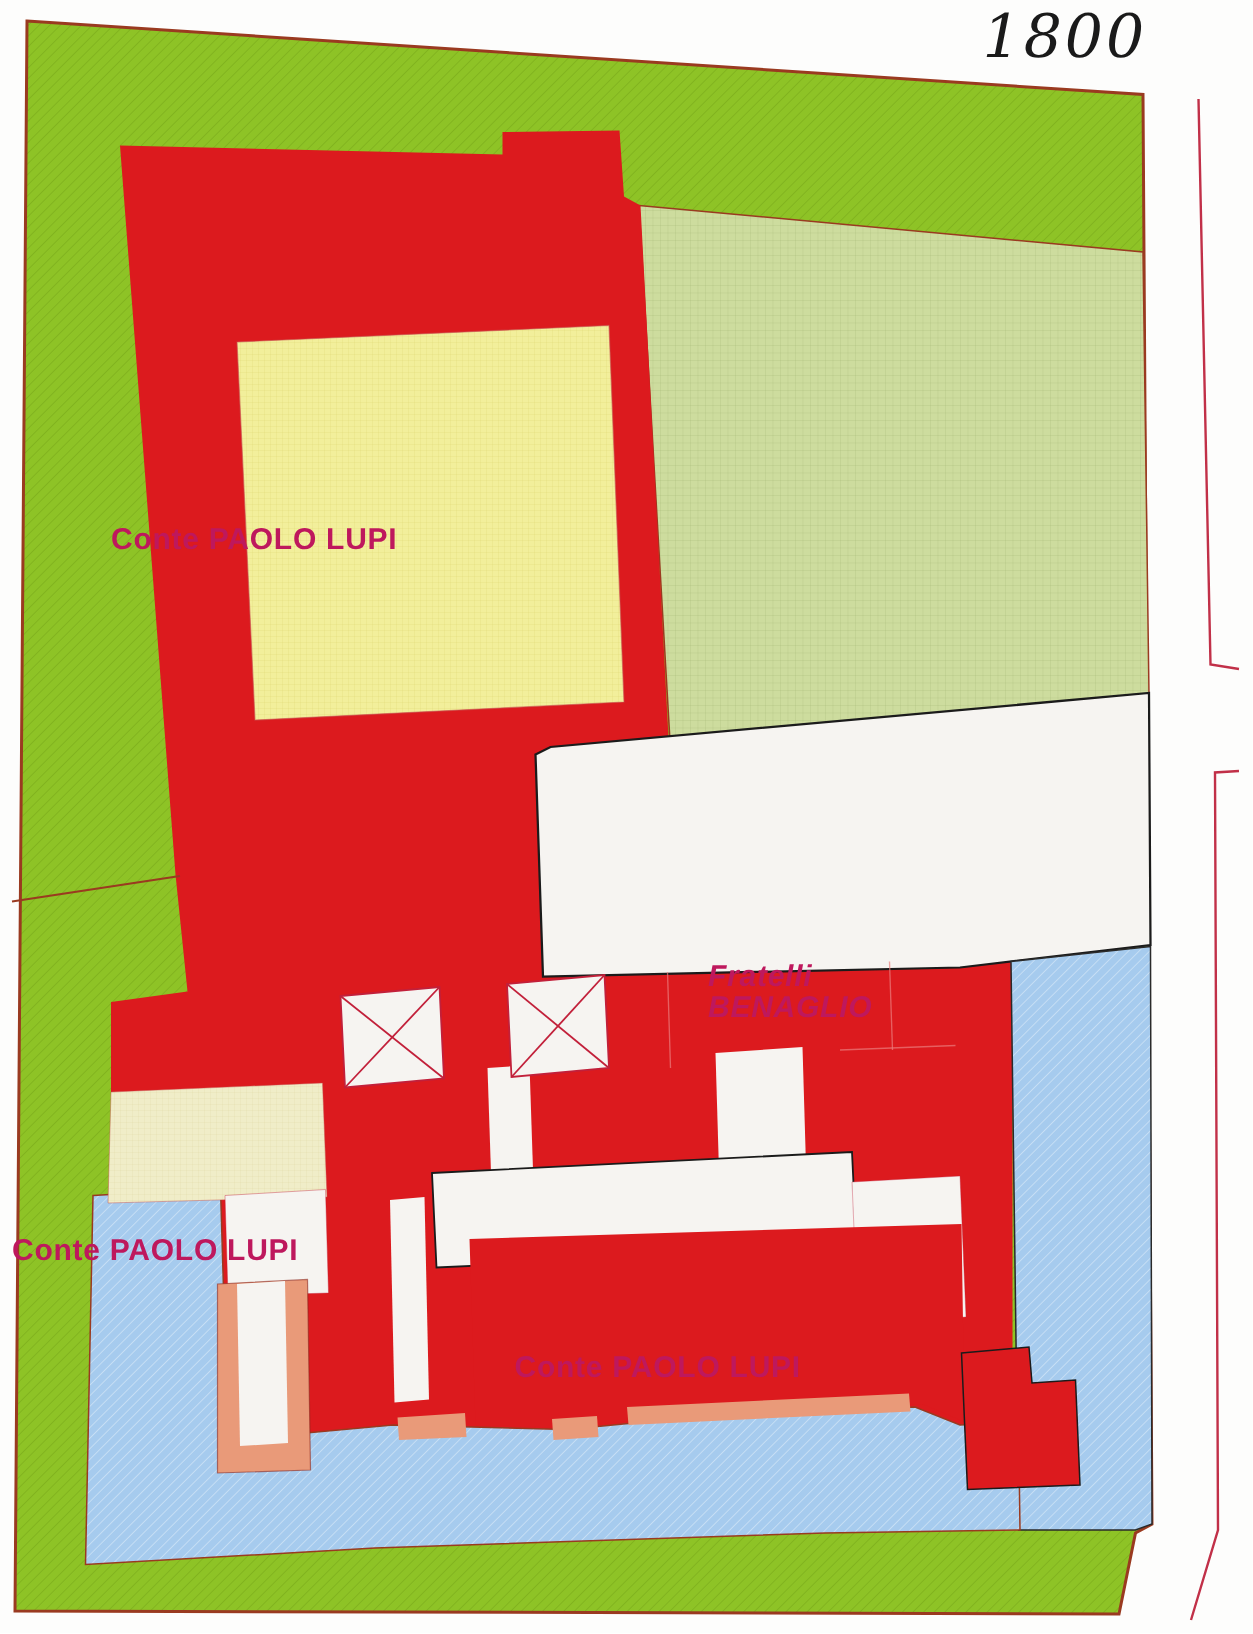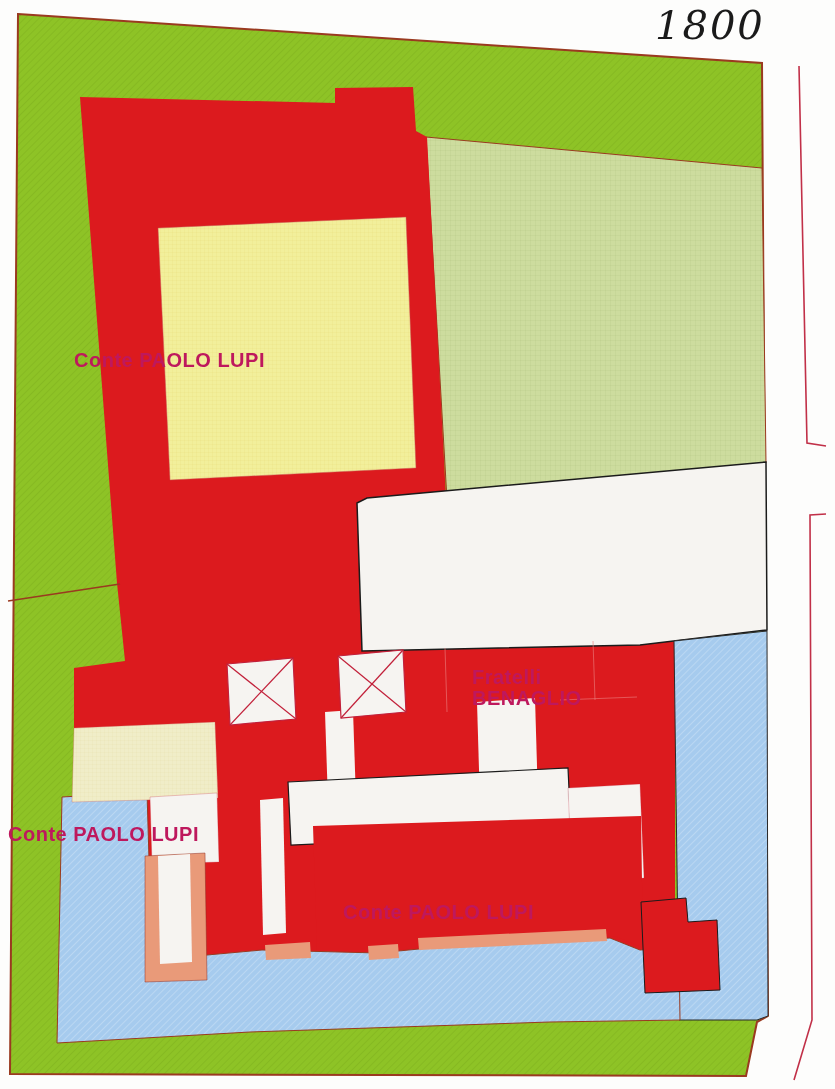--- a/index.html
+++ b/index.html
@@ -94,19 +94,19 @@
     </g>
 
     <polyline points="799,66 807,443 826,446" fill="none" stroke-width="1.6" stroke="#c13048"></polyline>
     <polyline points="826,514 810,515 812,1020 794,1080" fill="none" stroke-width="1.6" stroke="#c13048"></polyline>
   </svg>
 
   <div class="map-title" style="left:655px;top:2px;">1800</div>
 
   <div class="map-label" style="left:74px;top:350px;">Conte PAOLO LUPI</div>
 
-  <div class="map-label" style="left:472px;top:667px;"><span>Fratelli</span><br><span>BENAGLIO</span></div>
+  <div class="map-label" style="left:472px;top:641px;font-style:italic;"><span>Fratelli</span><br><span>BENAGLIO</span></div>
 
   <div class="map-label" style="left:8px;top:824px;">Conte PAOLO LUPI</div>
 
   <div class="map-label" style="left:343px;top:902px;">Conte PAOLO LUPI</div>
 
 </div>
 
 </body></html>

